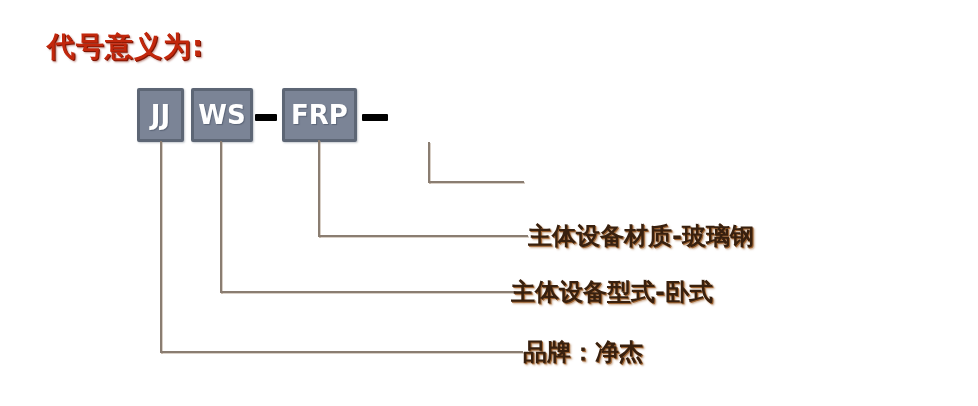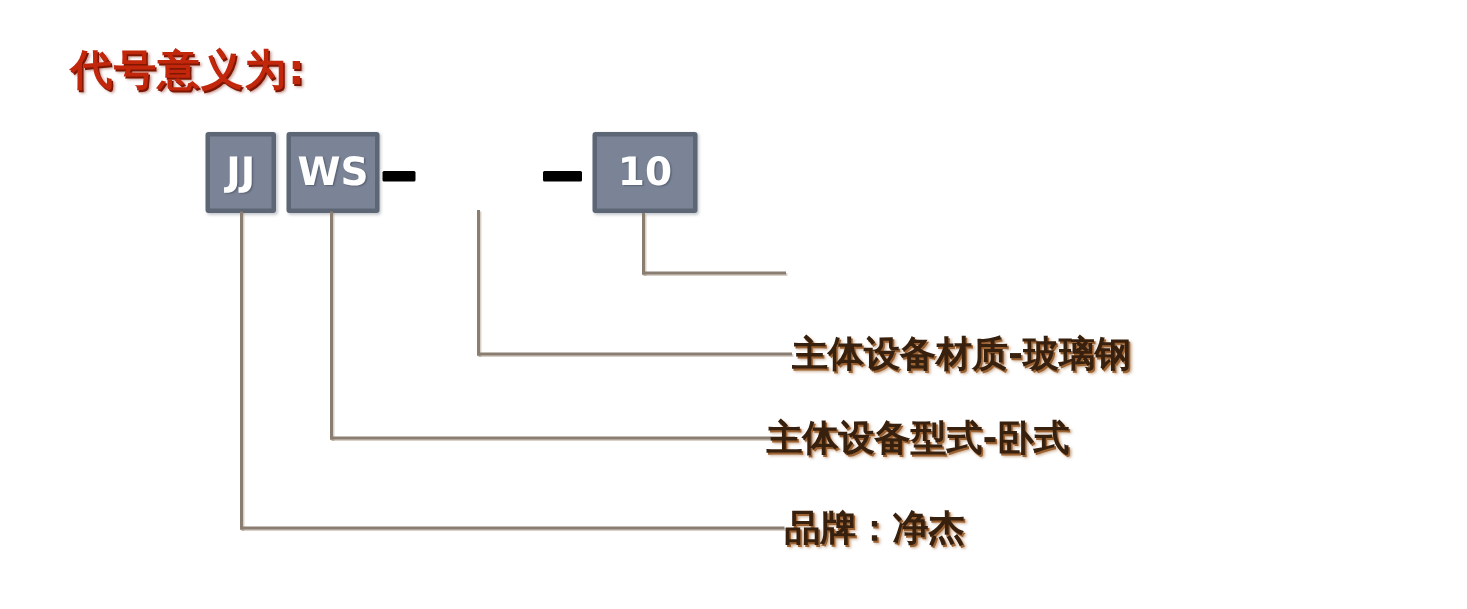--- a/index.html
+++ b/index.html
@@ -86,21 +86,21 @@
 </style>
 </head>
 <body>
 
 <div class="canvas">
 
   <h1 class="title">代号意义为:</h1>
 
   <div class="code-box box-jj">JJ</div>
   <div class="code-box box-ws">WS</div>
-  <div class="code-box box-10">10</div>
+  <div class="code-box box-frp">FRP</div>
 
   <div class="dash dash-1"></div>
   <div class="dash dash-2"></div>
 
   <div class="conn v-10"></div>
   <div class="conn h-10"></div>
   <div class="conn v-frp"></div>
   <div class="conn h-frp"></div>
   <div class="conn v-ws"></div>
   <div class="conn h-ws"></div>

